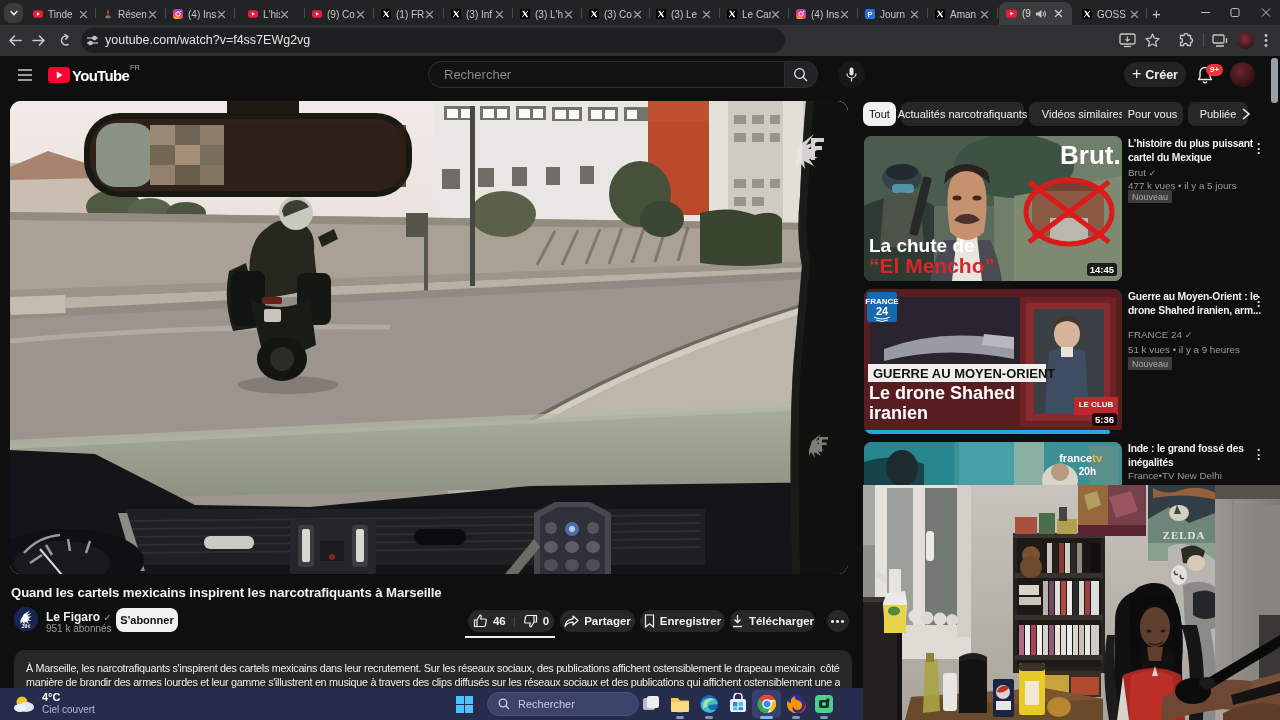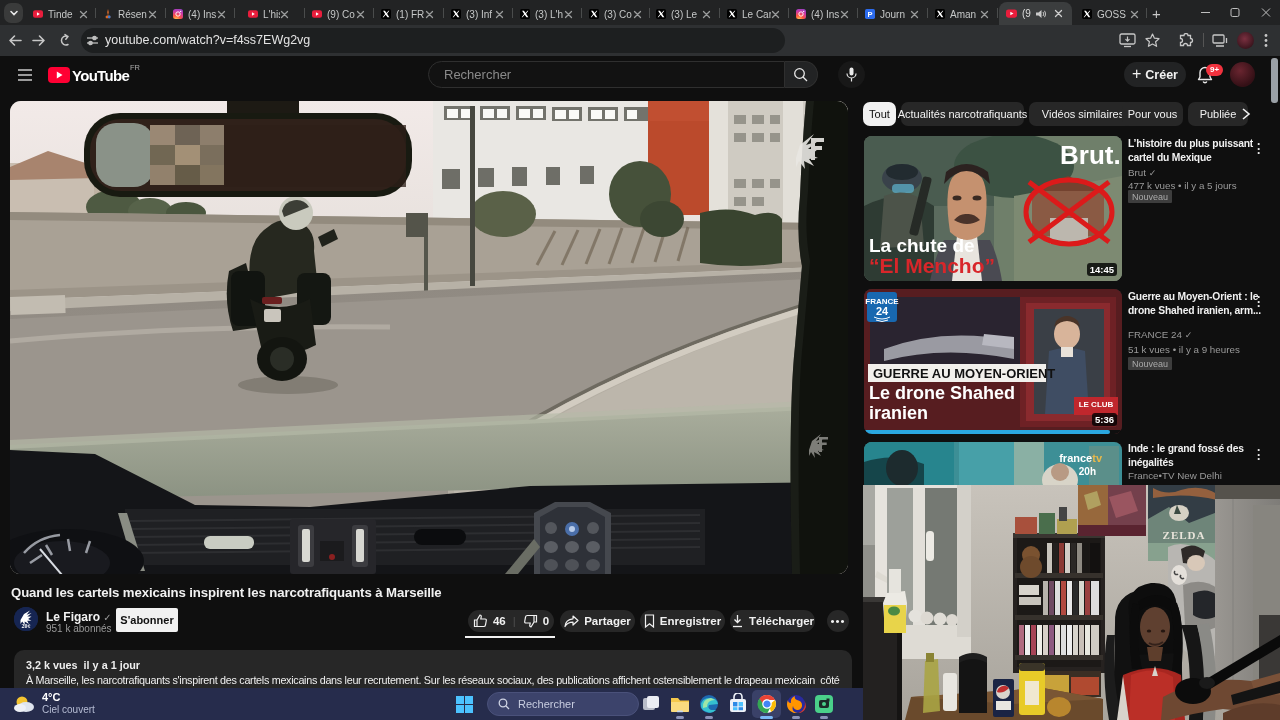--- a/index.html
+++ b/index.html
@@ -20,21 +20,21 @@
 #ysearch{position:absolute;left:428px;top:61px;width:357px;height:27px;background:#121212;border:1px solid #2f2f2f;border-radius:14px 0 0 14px;color:#8a8a8a;font-size:13px;line-height:25px;padding-left:15px}
 #ysbtn{position:absolute;left:785px;top:61px;width:33px;height:27px;background:#222324;border:1px solid #2f2f2f;border-left:none;border-radius:0 14px 14px 0}
 #ymic{position:absolute;left:838px;top:61px;width:27px;height:27px;border-radius:50%;background:#181818}
 #ycreate{position:absolute;left:1124px;top:62px;width:62px;height:25px;border-radius:13px;background:#222324;color:#f1f1f1;font-size:12.5px;font-weight:700;display:flex;align-items:center;justify-content:center;gap:4px}
 
 #player{position:absolute;left:10px;top:101px;width:838px;height:473px;border-radius:11px;overflow:hidden;background:#888}
 #vtitle{position:absolute;left:11px;top:585px;width:820px;font-size:13.2px;font-weight:700;color:#f1f1f1;letter-spacing:-0.1px}
 #chavatar{position:absolute;left:14px;top:607px;width:24px;height:24px;border-radius:50%;background:#1b2a52;overflow:hidden}
 #chname{position:absolute;left:46px;top:610px;font-size:12px;font-weight:700;color:#f1f1f1}
 #chsub{position:absolute;left:46px;top:623px;font-size:10px;color:#9a9a9a}
-#sabon{position:absolute;left:116px;top:608px;width:62px;height:24px;background:#f1f1f1;border-radius:2px;color:#0f0f0f;font-size:11px;font-weight:600;display:flex;align-items:center;justify-content:center}
+#sabon{position:absolute;left:116px;top:608px;width:62px;height:24px;background:#f1f1f1;border-radius:8px;color:#0f0f0f;font-size:11px;font-weight:600;display:flex;align-items:center;justify-content:center}
 .actpill{position:absolute;top:610px;height:22px;background:#272727;border-radius:11px;color:#f1f1f1;font-size:11.5px;font-weight:700;display:flex;align-items:center;justify-content:center;gap:5px}
 #descbox{position:absolute;left:14px;top:650px;width:838px;height:70px;background:#272727;border-radius:10px;padding:9px 12px;color:#eee;font-size:11.5px}
 
 .chip{position:absolute;top:102px;height:24px;background:#272727;border-radius:7px;color:#f1f1f1;font-size:11px;font-weight:400;display:flex;align-items:center;justify-content:center;white-space:nowrap}
 .thumb{position:absolute;left:864px;width:258px;height:145px;border-radius:8px;overflow:hidden;background:#333}
 .stitle{position:absolute;left:1128px;width:127px;font-size:10.3px;font-weight:700;color:#f1f1f1;line-height:13.5px;letter-spacing:-0.2px}
 .smeta{position:absolute;left:1128px;font-size:9.8px;color:#9a9a9a;line-height:13px;white-space:nowrap}
 .schip{position:absolute;left:1128px;height:13px;background:#3d3d3d;border-radius:1px;color:#aaa;font-size:9px;display:flex;align-items:center;padding:0 4px}
 .kebab{position:absolute;left:1257px;width:3px;height:13px;color:#e8e8e8;font-size:12px;font-weight:700;line-height:4.5px}
 .dur{position:absolute;right:5px;bottom:5px;background:rgba(0,0,0,.8);color:#fff;font-size:9.5px;font-weight:600;border-radius:3px;padding:1px 3px}
@@ -584,21 +584,20 @@
 <div class="actpill" style="left:730px;width:85px">
       <svg width="13" height="14" viewBox="0 0 13 14">
         <path d="M6.5 1 V8 M3.5 5.5 L6.5 8.5 L9.5 5.5" stroke="#f1f1f1" stroke-width="1.3" fill="none"></path>
         <line x1="2" y1="12.5" x2="11" y2="12.5" stroke="#f1f1f1" stroke-width="1.3"></line>
       </svg>
       <span>Télécharger</span>
     </div>
 <div class="actpill" style="left:827px;width:22px;letter-spacing:1px;font-weight:400">•••</div>
   </div>
 <div id="descbox">
-<div style="font-weight:700;font-size:10.8px">3,2 k vues&nbsp; il y a 1 jour</div>
 <div style="margin-top:3px;line-height:13.5px;font-size:10.8px;letter-spacing:-0.3px">
       <div style="white-space:nowrap;overflow:hidden">À Marseille, les narcotrafiquants s'inspirent des cartels mexicains dans leur recrutement. Sur les réseaux sociaux, des publications affichent ostensiblement le drapeau mexicain&nbsp; côté de l'algérien : la</div>
       <div style="white-space:nowrap;overflow:hidden">manière de brandir des armes lourdes et leur gamme s'illustrent en musique à travers des clips diffusés sur les réseaux sociaux et des publications qui affichent ostensiblement une affiliation aux...</div>
     </div>
 </div>
 
 <div id="sidebar">
     <div class="chip" style="left:863px;width:33px;background:#f1f1f1;color:#0f0f0f">Tout</div>
 <div class="chip" style="left:901px;width:123px;background:#272727;color:#f1f1f1">Actualités narcotrafiquants</div>
 <div class="chip" style="left:1029px;width:108px;background:#272727;color:#f1f1f1">Vidéos similaires</div>

